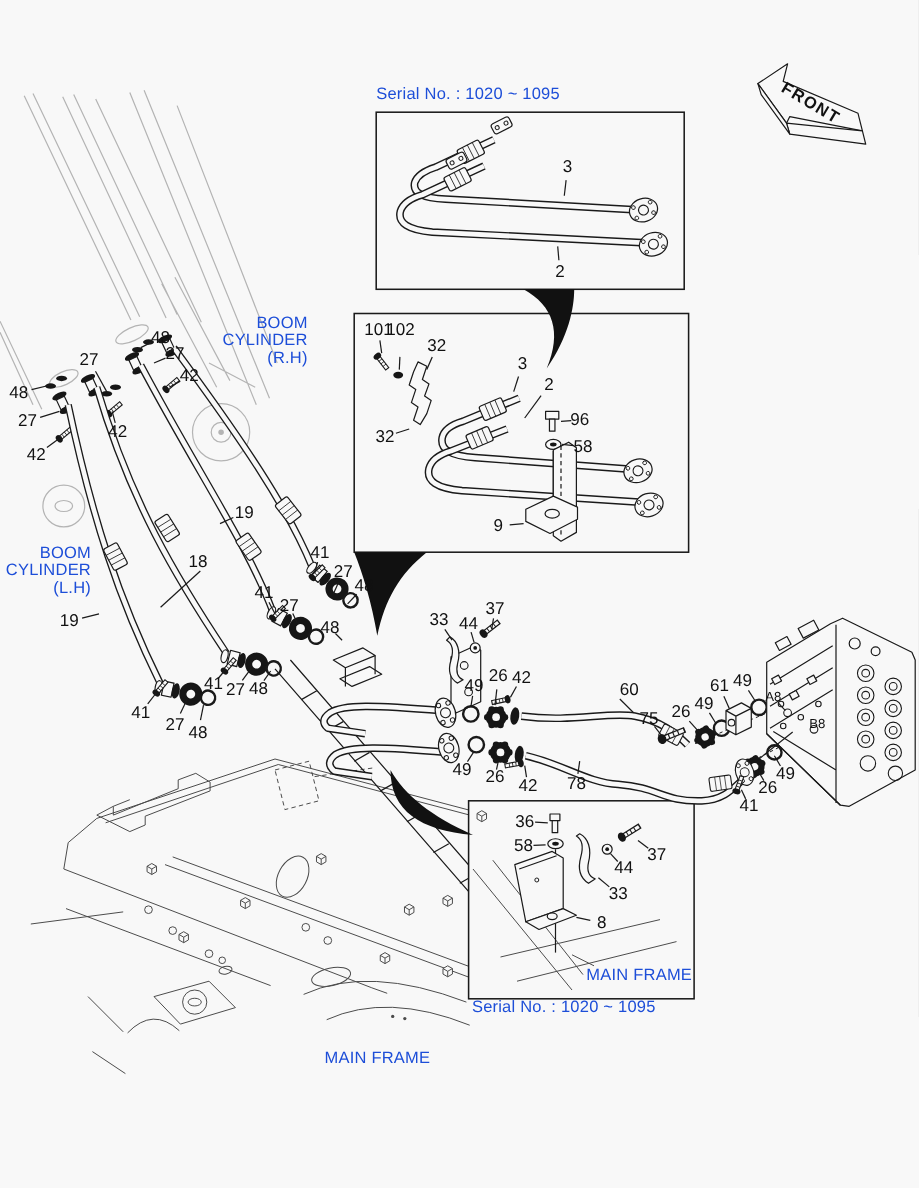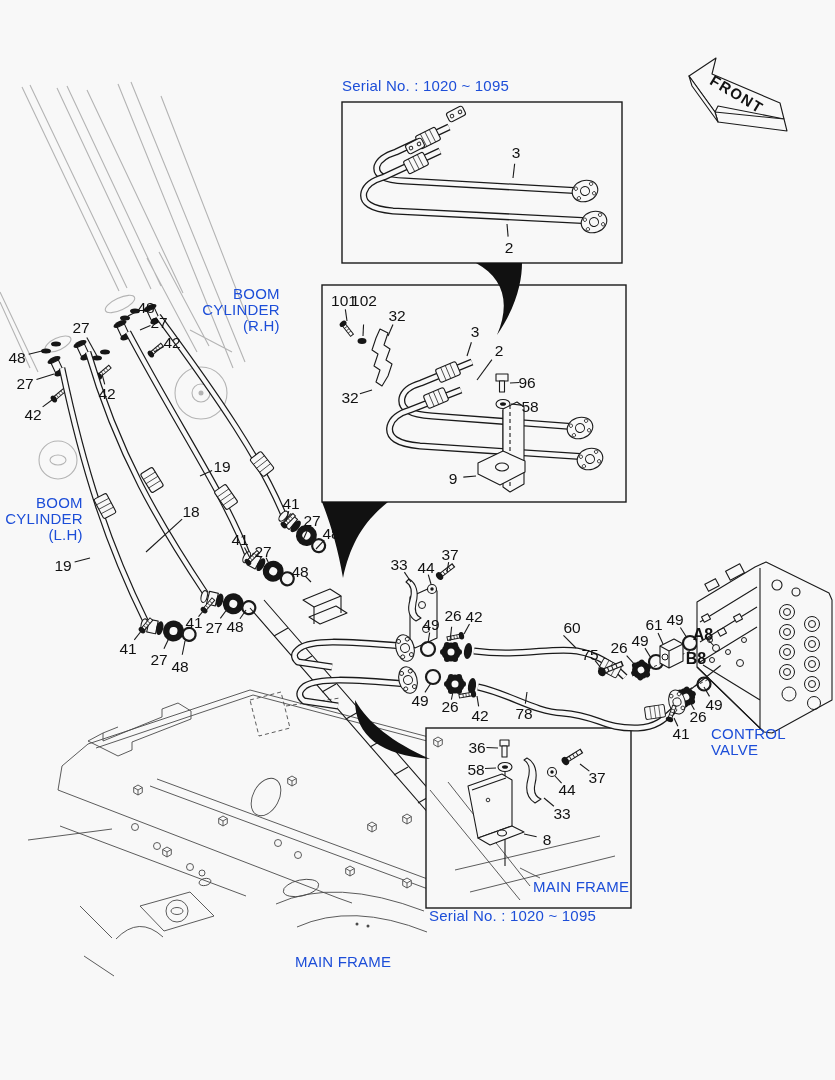--- a/index.html
+++ b/index.html
@@ -16,21 +16,21 @@
   .hoseO{stroke:var(--ink);stroke-width:6.6;fill:none;}
   .hoseI{stroke:var(--bg);stroke-width:4.2;fill:none;}
   .oring{fill:none;stroke:var(--ink);stroke-width:2.2;}
   .gray{stroke:var(--gray1);fill:none;stroke-width:1.1;}
   .frame{stroke:var(--gray2);fill:none;stroke-width:0.9;}
   .dash{stroke-dasharray:4,3;}
   .dash2{stroke-dasharray:3,3;stroke-width:0.9;}
   .swoosh{fill:#111;stroke:none;}
   .callout{position:absolute;transform:translate(-50%,-50%);font-size:15.5px;line-height:15px;
            white-space:nowrap;color:#111;}
-  .callout.b{font-weight:bold;font-size:16px;}
+  .callout.b{font-weight:normal;font-size:12px;}
   .cap{position:absolute;font-size:15px;line-height:16px;color:#1d4ed8;letter-spacing:.2px;white-space:pre-line;}
   .cap.center{transform:translate(-50%,-50%);text-align:right;}
   .front-label{position:absolute;font-size:15px;font-weight:bold;letter-spacing:1.5px;
                transform:translate(-50%,-50%) rotate(31deg);color:#111;}
   .leader{stroke:var(--ink);stroke-width:1.1;}
 </style>
 </head>
 <body>
 
 <div class="canvas">
@@ -552,21 +552,21 @@
       <div class="callout" style="left: 453px; top: 478px;">9</div>
       <div class="callout" style="left: 146px; top: 307px;">48</div>
       <div class="callout" style="left: 159px; top: 322px;">27</div>
       <div class="callout" style="left: 172px; top: 342px;">42</div>
       <div class="callout" style="left: 17px; top: 357px;">48</div>
       <div class="callout" style="left: 25px; top: 383px;">27</div>
       <div class="callout" style="left: 33px; top: 414px;">42</div>
       <div class="callout" style="left: 81px; top: 327px;">27</div>
       <div class="callout" style="left: 107px; top: 393px;">42</div>
       <div class="callout" style="left: 222px; top: 466px;">19</div>
-      <div class="callout" style="left: 191px; top: 511px;">18</div>
+      <div class="callout" style="left: 180px; top: 511px;">18</div>
       <div class="callout" style="left: 63px; top: 565px;">19</div>
       <div class="callout" style="left: 291px; top: 503px;">41</div>
       <div class="callout" style="left: 312px; top: 520px;">27</div>
       <div class="callout" style="left: 331px; top: 533px;">48</div>
       <div class="callout" style="left: 240px; top: 539px;">41</div>
       <div class="callout" style="left: 263px; top: 551px;">27</div>
       <div class="callout" style="left: 300px; top: 571px;">48</div>
       <div class="callout" style="left: 194px; top: 622px;">41</div>
       <div class="callout" style="left: 214px; top: 627px;">27</div>
       <div class="callout" style="left: 235px; top: 626px;">48</div>
@@ -583,38 +583,37 @@
       <div class="callout" style="left: 450px; top: 706px;">26</div>
       <div class="callout" style="left: 480px; top: 715px;">42</div>
       <div class="callout" style="left: 524px; top: 713px;">78</div>
       <div class="callout" style="left: 555px; top: 627px; margin-left: 17px;">60</div>
       <div class="callout" style="left: 590px; top: 654px;">75</div>
       <div class="callout" style="left: 619px; top: 647px;">26</div>
       <div class="callout" style="left: 640px; top: 640px;">49</div>
       <div class="callout" style="left: 654px; top: 624px;">61</div>
       <div class="callout" style="left: 675px; top: 619px;">49</div>
       <div class="callout b" style="left: 703px; top: 634px;">A8</div>
-      <div class="callout b" style="left: 696px; top: 658px;">B8</div>
+      <div class="callout b" style="left: 732px; top: 658px; padding-left: 22px;">B8</div>
       <div class="callout" style="left: 714px; top: 704px;">49</div>
       <div class="callout" style="left: 698px; top: 716px;">26</div>
       <div class="callout" style="left: 681px; top: 733px;">41</div>
       <div class="callout" style="left: 477px; top: 747px; text-align: right;">36</div>
       <div class="callout" style="left: 476px; top: 769px;">58</div>
       <div class="callout" style="left: 567px; top: 789px;">44</div>
       <div class="callout" style="left: 597px; top: 777px;">37</div>
       <div class="callout" style="left: 562px; top: 813px;">33</div>
       <div class="callout" style="left: 547px; top: 839px;">8</div>
     </div>
 
 <div class="cap" style="left:342px;top:78px">Serial No. : 1020 ~ 1095</div>
 <div class="cap" style="left:429px;top:908px">Serial No. : 1020 ~ 1095</div>
 <div class="cap center" style="left:241px;top:310px">BOOM
 CYLINDER
 (R.H)</div>
 <div class="cap center" style="left:44px;top:519px">BOOM
 CYLINDER
 (L.H)</div>
-<div class="cap" style="left:711px;top:726px">CONTROL VALVE</div>
 <div class="cap" style="left:533px;top:879px">MAIN FRAME</div>
 <div class="cap" style="left:295px;top:954px">MAIN FRAME</div>
 <div class="front-label" style="left:737px;top:94px">FRONT</div>
 
 </div>
 
 </body></html>

